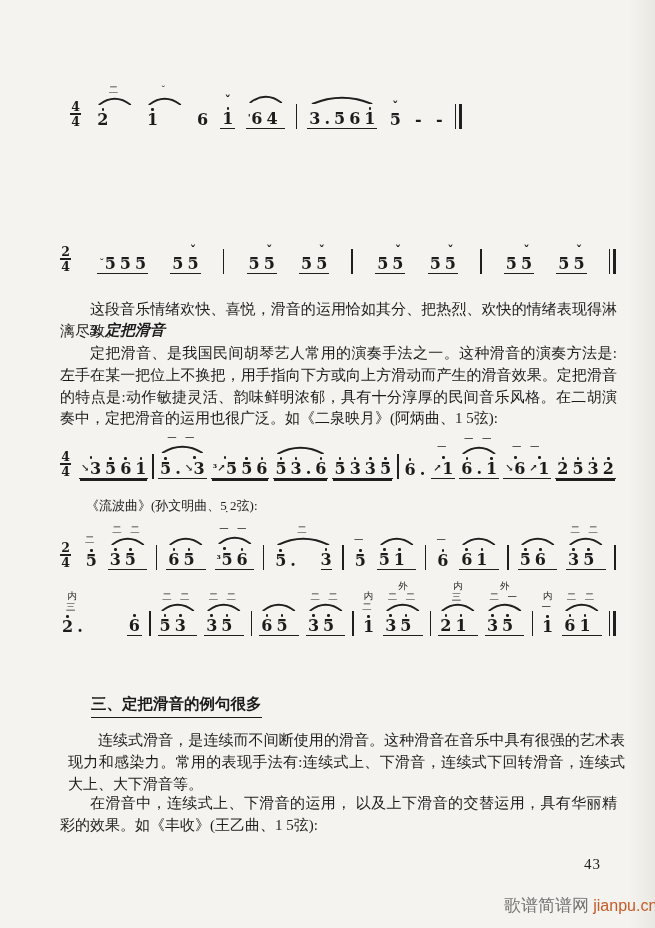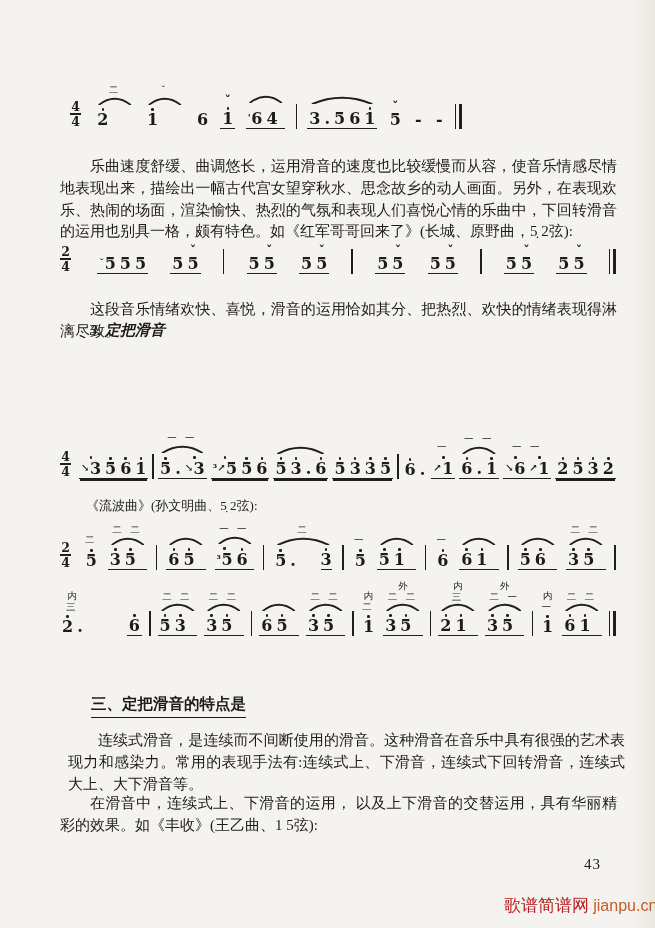--- a/index.html
+++ b/index.html
@@ -46,21 +46,21 @@
   .m1{top:246px;left:60px;width:556px;}
   .m2{top:434px;left:60px;width:556px;}
   .m3{top:525px;left:60px;width:556px;}
   .m4{top:582px;left:60px;width:556px;}
   .p1{top:156px;}  .p2{top:299px;}  .h31{top:321px;}
   .p3{top:343px;}  .p4{top:497px;}  .p5{top:661px;}
   .h2w{top:694px;} .p6{top:730px;margin-left:8px;}  .h32{top:771px;}
   .p7{top:793px;}
   .pgno{position:absolute;top:856px;left:584px;font-size:15px;letter-spacing:1px;}
   .wm{position:absolute;top:894px;left:504px;font-size:17px;white-space:nowrap;}
-  .wm .site{color:#b91c1c;}
+  .wm .site{color:#737373;}
   .wm .url{color:#c75b28;font-family:"Liberation Sans",sans-serif;font-size:16px;}
 </style>
 </head>
 <body>
 
 <div class="page">
 
   <div class="music m0">
       <span class="ts">
         <span>4</span>
@@ -188,21 +188,20 @@
             <span class="dg">-</span>
           </span>
         </span>
       </span>
       <span class="blf">
         <i></i>
         <b></b>
       </span>
     </div>
 
-  <p class="body p1">乐曲速度舒缓、曲调悠长，运用滑音的速度也比较缓慢而从容，使音乐情感尽情地表现出来，描绘出一幅古代宫女望穿秋水、思念故乡的动人画面。另外，在表现欢乐、热闹的场面，渲染愉快、热烈的气氛和表现人们喜悦心情的乐曲中，下回转滑音的运用也别具一格，颇有特色。如《红军哥哥回来了》(长城、原野曲，5̣ 2弦):</p>
 
   <div class="music m1">
       <span class="ts">
         <span>2</span>
         <i></i>
         <span>4</span>
       </span>
       <span class="grp u1">
         <span class="nrow">
           <span class="nt">
@@ -323,20 +322,21 @@
       <span class="blf">
         <i></i>
         <b></b>
       </span>
     </div>
 
   <p class="body p2">这段音乐情绪欢快、喜悦，滑音的运用恰如其分、把热烈、欢快的情绪表现得淋漓尽致。</p>
 
   <p class="khead h31">3. 定把滑音</p>
 
+  <p class="body p3">定把滑音、是我国民间胡琴艺人常用的演奏手法之一。这种滑音的演奏方法是:左手在某一把位上不换把，用手指向下方或向上方滑动而产生的滑音效果。定把滑音的特点是:动作敏捷灵活、韵味鲜明浓郁，具有十分淳厚的民间音乐风格。在二胡演奏中，定把滑音的运用也很广泛。如《二泉映月》(阿炳曲、1 5弦):</p>
 
   <div class="music m2">
       <span class="ts">
         <span>4</span>
         <i></i>
         <span>4</span>
       </span>
       <span class="grp u2">
         <span class="nrow">
           <span class="nt">
@@ -1041,21 +1041,21 @@
         </span>
       </span>
       <span class="blf">
         <i></i>
         <b></b>
       </span>
     </div>
 
 
   <div class="bheadwrap h2w">
-    <span class="bhead">三、定把滑音的特点是</span>
+    <span class="bhead">三、定把滑音的例句很多</span>
   </div>
 
   <p class="body p6">连续式滑音，是连续而不间断使用的滑音。这种滑音在音乐中具有很强的艺术表现力和感染力。常用的表现手法有:连续式上、下滑音，连续式下回转滑音，连续式大上、大下滑音等。</p>
 
 
   <p class="body p7">在滑音中，连续式上、下滑音的运用， 以及上下滑音的交替运用，具有华丽精彩的效果。如《丰收》(王乙曲、1 5弦):</p>
 
   <div class="pgno">43</div>
 
   <div class="wm">

